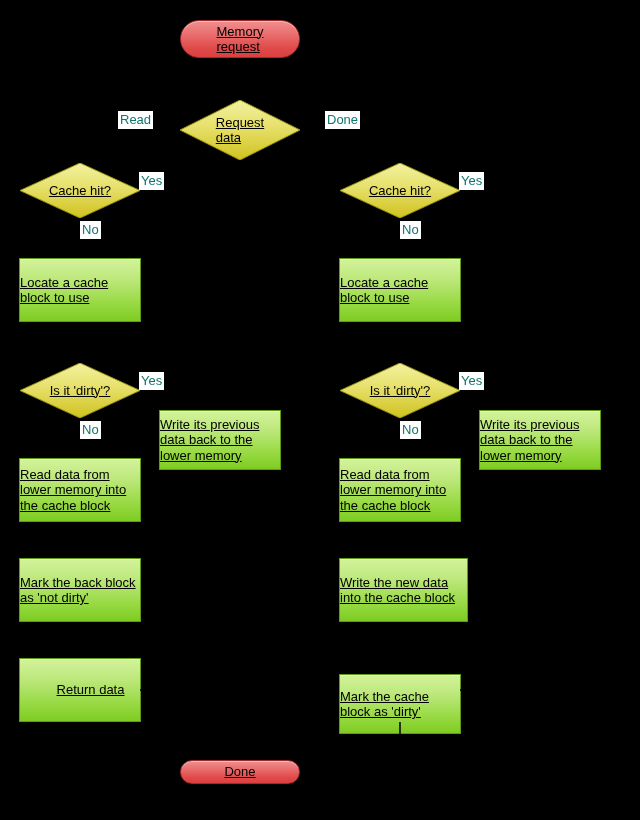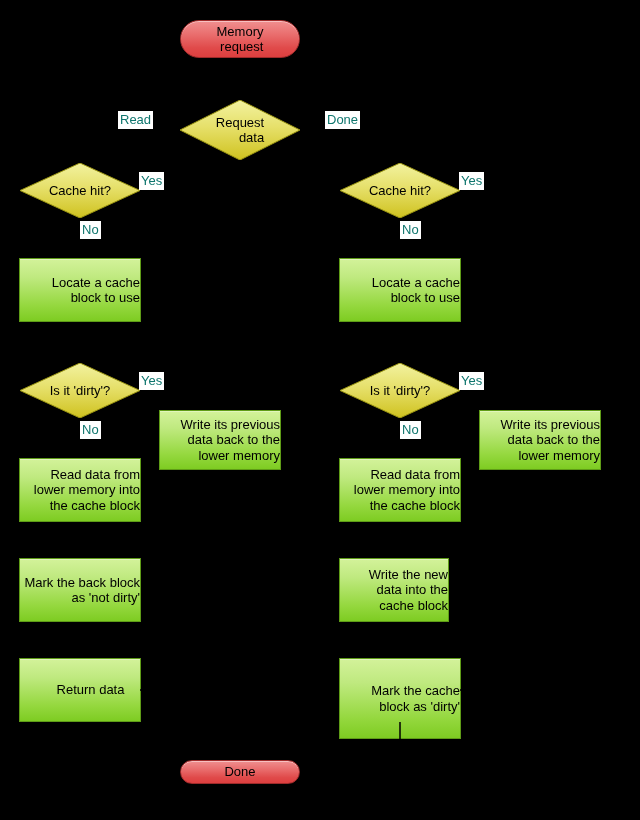--- a/index.html
+++ b/index.html
@@ -20,25 +20,26 @@
     width: 640px;
     height: 820px;
     background: #000000;
   }
   .node {
     position: absolute;
     box-sizing: border-box;
     display: flex;
     align-items: center;
     justify-content: center;
-    text-align: right;
+    text-align: left;
     color: #000000;
     font-size: 13px;
     line-height: 15.5px;
     letter-spacing: 0px;
+    text-decoration: underline;
   }
   
   .terminal {
     border-radius: 999px;
     background: linear-gradient(to bottom, #f08f8f 0%, #ea7070 35%, #e04a4a 75%, #dd3f3f 100%);
     border: 1px solid #9e2a2a;
     box-shadow: inset 0 1px 0 rgba(255,255,255,0.45);
   }
   
   .process {
@@ -229,25 +230,25 @@
   <div class="edge-label" style="left:400px; top:421px;">No</div>
 
   <div class="node process" style="left:479px; top:410px; width:122px; height:60px;">
     <span>Write its previous data back to the lower memory</span>
   </div>
 
   <div class="node process" style="left:339px; top:458px; width:122px; height:64px;">
     <span>Read data from lower memory into the cache block</span>
   </div>
 
-  <div class="node process" style="left:339px; top:558px; width:110px; height:64px;">
+  <div class="node process" style="left:339px; top:558px; width:129px; height:64px;">
     <span>Write the new data into the cache block</span>
   </div>
 
-  <div class="node process" style="left:339px; top:658px; width:122px; height:81px;">
+  <div class="node process" style="left:339px; top:674px; width:122px; height:60px;">
     <span>Mark the cache block as 'dirty'</span>
   </div>
 
   <div class="node terminal" style="left:180px; top:760px; width:120px; height:24px;">
     <span>Done</span>
   </div>
 
 </div>
 
 </body></html>

